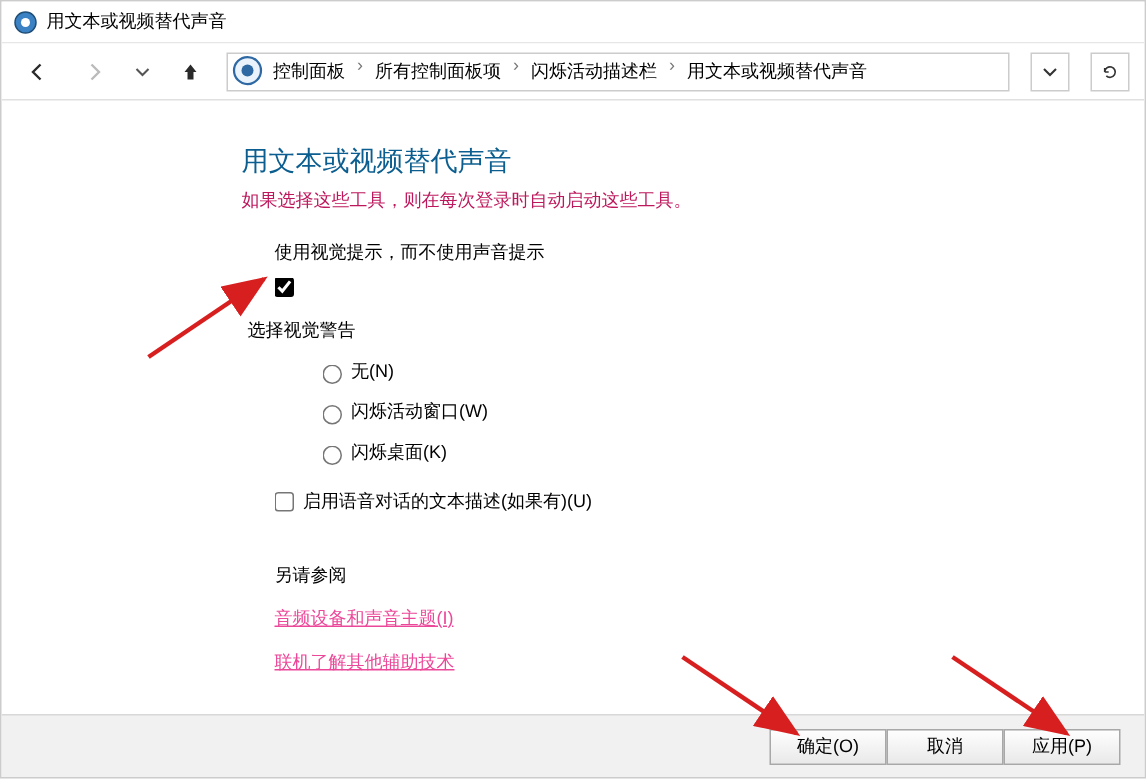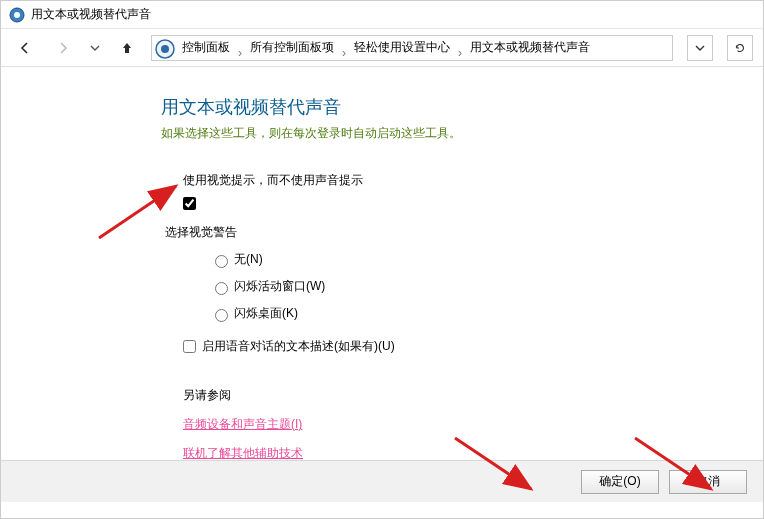--- a/index.html
+++ b/index.html
@@ -45,21 +45,21 @@
   }
   .nav-btn.disabled { color: #bbb; cursor: default; }
   .addr-icon {
     width: 22px; height: 22px;
   }
   .breadcrumbs {
     flex: 1;
     height: 26px;
     border: 1px solid #ccc;
     display: flex;
-    align-items: flex-end;
+    align-items: flex-start;
     padding: 0 2px;
     background: #fff;
   }
   .crumb {
     padding: 0 6px;
     height: 100%;
     display: flex; align-items: center;
     cursor: pointer;
     white-space: nowrap;
   }
@@ -80,22 +80,22 @@
     padding: 28px 0 0 160px;
     height: calc(100% - 28px - 38px - 42px);
     position: relative;
   }
   .page-title {
     color: #0b5e8f;
     font-size: 18px;
     margin-bottom: 6px;
   }
   .page-desc {
-    color: #4d7c0f;
-    margin-bottom: 30px;
+    color: #be185d;
+    margin-bottom: 18px;
   }
   .section-heading {
     margin: 14px 0 8px 22px;
   }
   .check-row {
     margin: 6px 0 6px 22px;
     display: flex;
     align-items: center;
     gap: 6px;
   }
@@ -121,29 +121,29 @@
     margin: 6px 0 6px 22px;
     display: inline-block;
   }
   .see-also {
     margin: 32px 0 6px 22px;
     font-family: Liberation Mono, monospace;
   }
 
   .footer {
     position: absolute;
-    left: 0; right: 0; bottom: 16px;
+    left: 0; right: 0; bottom: 0;
     height: 42px;
     border-top: 1px solid #d8d8d8;
     background: #f1f1f1;
     display: flex;
     align-items: center;
     justify-content: flex-end;
     padding: 0 16px;
-    gap: 10px;
+    gap: 0;
   }
   .btn {
     min-width: 78px;
     height: 24px;
     border: 1px solid #a8a8a8;
     background: linear-gradient(#fefefe,#e9e9e9);
     font-family: inherit;
     font-size: 12px;
     cursor: pointer;
     display: flex; align-items: center; justify-content: center;
@@ -190,21 +190,21 @@
     <span class="addr-icon">
       <svg viewBox="0 0 22 22">
           <circle cx="11" cy="11" r="9" fill="#eaf3fb" stroke="#2e69a3" stroke-width="1.5"></circle>
           <circle cx="11" cy="11" r="4" fill="#2e69a3"></circle>
         </svg>
     </span>
     <span class="crumb">控制面板</span>
     <span class="crumb-sep">›</span>
     <span class="crumb">所有控制面板项</span>
     <span class="crumb-sep">›</span>
-    <span class="crumb">轻松使用设置中心</span>
+    <span class="crumb">闪烁活动描述栏</span>
     <span class="crumb-sep">›</span>
     <span class="crumb">用文本或视频替代声音</span>
   </div>
   <div class="dropdown-btn">
     <svg width="10" height="10" viewBox="0 0 10 10">
         <path d="M1 3 L5 7 L9 3" stroke="#333" stroke-width="1.4" fill="none"></path>
       </svg>
   </div>
   <div class="refresh-btn">
     <svg width="14" height="14" viewBox="0 0 16 16">
@@ -246,20 +246,21 @@
   </label>
 
   <div class="see-also">另请参阅</div>
   <a class="link">音频设备和声音主题(I)</a><br>
   <a class="link">联机了解其他辅助技术</a>
 </div>
 
 <div class="footer">
   <button class="btn">确定(O)</button>
   <button class="btn">取消</button>
+  <button class="btn">应用(P)</button>
 </div>
 
 <svg class="arrow-svg" width="764" height="519" style="left:0;top:0">
   <defs>
     <marker id="ahead" markerWidth="10" markerHeight="8" refX="9" refY="4" orient="auto">
       <path d="M0,0 L10,4 L0,8 Z" fill="#d81f1f"></path>
     </marker>
   </defs>
   <line x1="98" y1="237" x2="175" y2="185" stroke="#d81f1f" stroke-width="3" marker-end="url(#ahead)"></line>
   <line x1="454" y1="437" x2="530" y2="488" stroke="#d81f1f" stroke-width="3" marker-end="url(#ahead)"></line>

